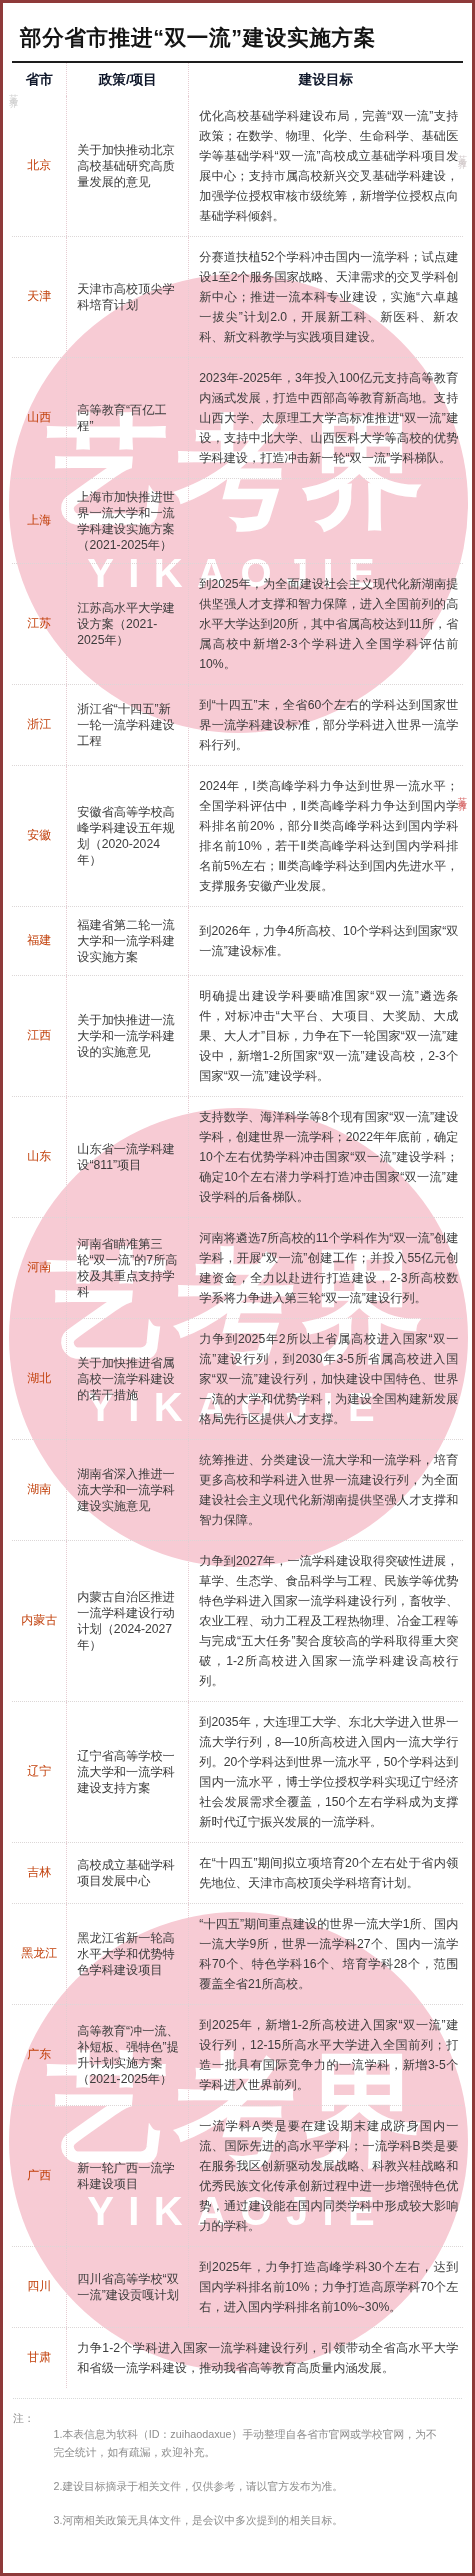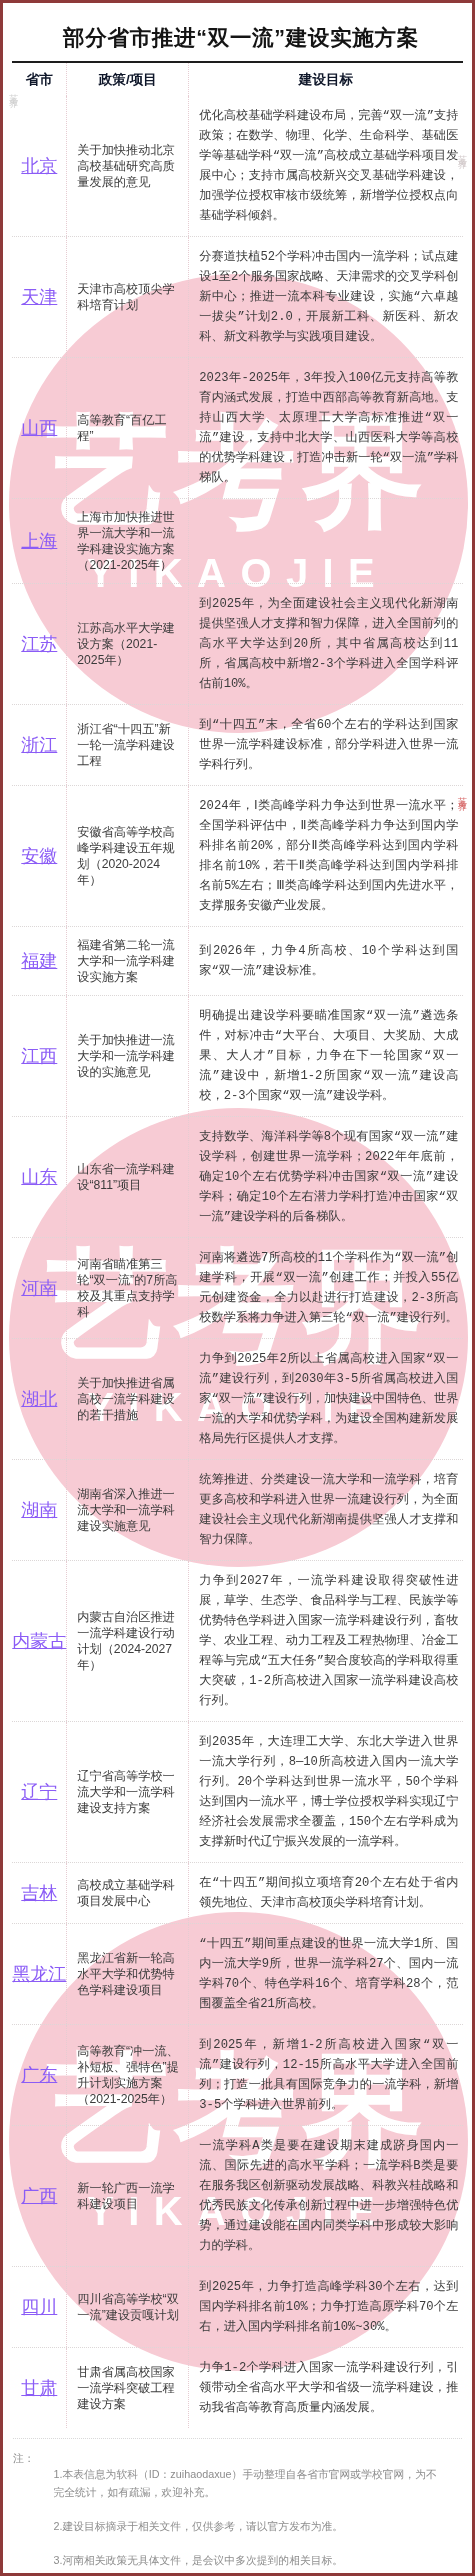--- a/index.html
+++ b/index.html
@@ -21,36 +21,36 @@
     position:absolute;z-index:2;writing-mode:vertical-rl;font-size:9.3px;
     letter-spacing:2.9px;opacity:.8;white-space:nowrap;
   }
   .sm1{left:3.6px;top:83px;color:#c6c6c6;}
   .sm2{right:3.6px;top:144px;color:#c9bfc0;}
   .sm3{right:3.6px;top:786px;color:#cf4a4a;}
   
   .content{position:relative;z-index:1;}
   .title{
     font-size:21.5px;font-weight:800;color:#141414;letter-spacing:0.7px;
-    margin:23px 10px 9.3px 17px;line-height:1.2;text-align:center;
+    margin:23px 10px 9.3px 17px;line-height:1.2;
   }
   .rule{border-top:2.2px solid #1d1d1d;margin:0 9.3px;}
   .table{margin:0 9.3px;}
   .thead{display:flex;font-weight:700;font-size:13.6px;color:#0f172a;}
   .thead .hc{padding:8px 0 6.5px;text-align:center;}
   .c1{width:55px;flex:0 0 55px;box-sizing:border-box;border-right:1.4px dotted #e6ccd2;}
   .c2{width:122px;flex:0 0 122px;box-sizing:border-box;border-right:1.4px dotted #e6ccd2;}
   .c3{flex:1;box-sizing:border-box;}
   .row{display:flex;}
   .row + .row{border-top:1.4px dotted #dcd7d7;}
   .cell{display:flex;flex-direction:column;justify-content:center;padding:10px 0;}
   .cell.c1{align-items:center;}
-  .prov{font-size:18px;font-weight:500;color:#8b5cf6;text-decoration:underline;}
+  .prov{font-size:12px;font-weight:500;color:#c2410c;}
   .policy{font-size:12.2px;font-weight:500;line-height:16px;padding:0 8.6px 0 10px;color:#3b3b3b;}
-  .goal{font-size:12.2px;font-weight:500;line-height:20px;padding:0 4.3px 0 10px;color:#3b3b3b;text-align:justify;font-family:Liberation Mono, monospace;}
+  .goal{font-size:12.2px;font-weight:500;line-height:20px;padding:0 4.3px 0 10px;color:#3b3b3b;text-align:justify;}
   
   .notes{
     margin:10px 10px 0;padding-top:10px;border-top:1.4px dotted #d9d9d9;
     font-size:10.8px;color:#8d8d8d;line-height:18px;display:flex;
   }
   .notes-label{flex:0 0 24.4px;}
   .note-items{flex:1;}
   .note-item{margin:16px;}
 </style>
 </head>
@@ -319,23 +319,20 @@
     </div>
     <div class="cell c3">
       <div class="goal">到2025年，力争打造高峰学科30个左右，达到国内学科排名前10%；力争打造高原学科70个左右，进入国内学科排名前10%~30%。</div>
     </div>
   </div>
 
   <div class="row">
     <div class="cell c1">
       <span class="prov">甘肃</span>
     </div>
-    <div class="cell c2">
-      <div class="policy">甘肃省属高校国家一流学科突破工程建设方案</div>
-    </div>
     <div class="cell c3">
       <div class="goal">力争1-2个学科进入国家一流学科建设行列，引领带动全省高水平大学和省级一流学科建设，推动我省高等教育高质量内涵发展。</div>
     </div>
   </div>
 </div>
     </div>
 
     <div class="notes" style="color: rgb(141, 141, 141);">
       <div class="notes-label">注：</div>
       <div class="note-items">

